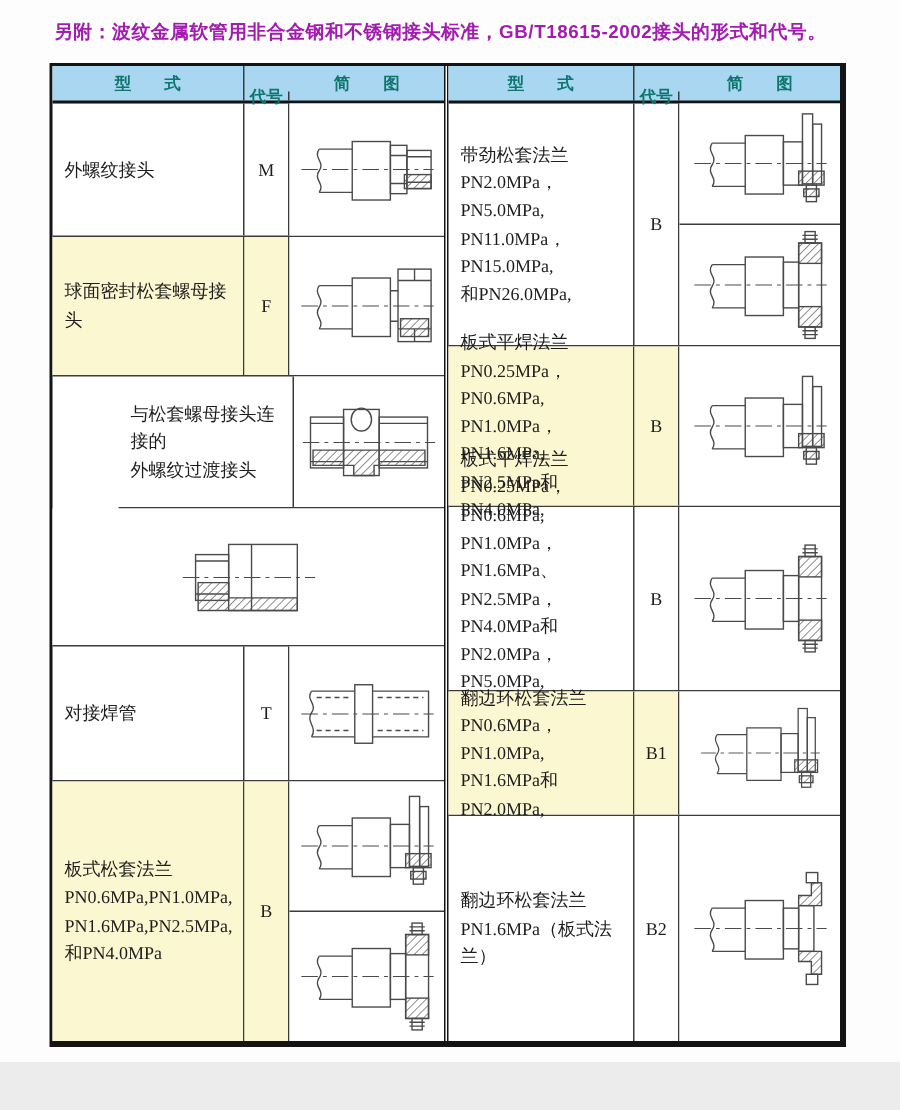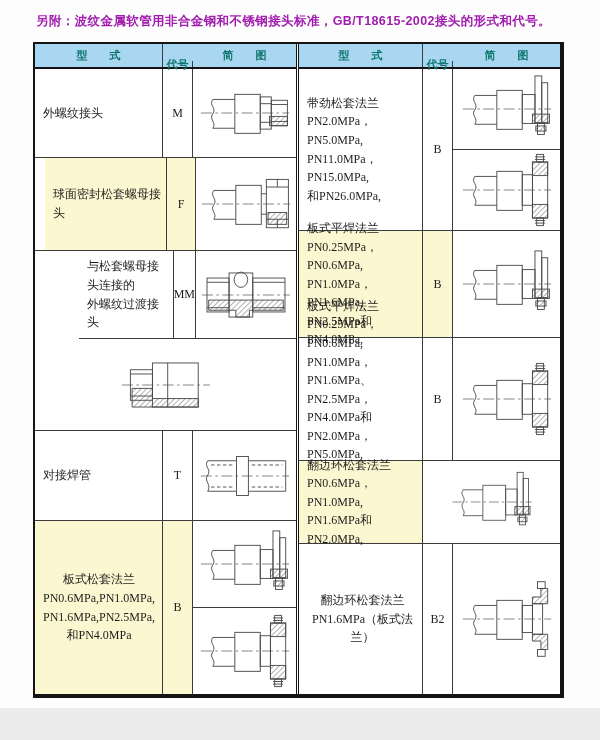--- a/index.html
+++ b/index.html
@@ -42,21 +42,21 @@
     display: flex; align-items: center; justify-content: center;
     font-size: 11px; color: #0f766e; font-weight: bold;
     border-right: 1px solid #3b3b3b;
     font-family: Liberation Serif, serif;
   }
   .hcell:last-child { border-right: none; }
   .hct { width: 128px; } .right .hct { width: 124px; }
   .hcc { width: 30px; margin-top: 17px; }  .hcd { flex: 1; }
 
   .row { display: flex; border-bottom: 1px solid #3b3b3b; flex: 0 0 auto; }
-  .row.last { border-bottom: none; flex: 1; text-align: center; }
+  .row.last { border-bottom: none; flex: 1; }
 
   .ct {
     width: 128px; border-right: 1px solid #3b3b3b;
     padding: 3px 4px 3px 8px;
     display: flex; align-items: center;
     font-size: 12px; line-height: 1.55; color: #1d1d1d;
     white-space: pre-line;
     font-family: "Liberation Serif", "DejaVu Serif", serif;
   }
   .right .ct { width: 124px; }
@@ -67,21 +67,21 @@
     font-family: "Liberation Serif", "DejaVu Serif", serif;
   }
   .cdg { flex: 1; display: flex; align-items: center; justify-content: center; background: #fff; }
   .cdg.split { flex-direction: column; align-items: stretch; }
   .sub { flex: 1; display: flex; align-items: center; justify-content: center; }
   .sub + .sub { border-top: 1px solid #3b3b3b; }
 
   .hl .ct, .hl .cc { background: var(--highlight-bg, #fbf7d0); }
 
   
-  .lr1 { height: 89px; } .lr2 { height: 93px; padding-left: 10px; } .lr3 { height: 88px; margin-left: 44px; }
+  .lr1 { height: 89px; } .lr2 { height: 93px; } .lr3 { height: 88px; margin-left: 44px; }
   .lr4 { height: 92px; } .lr5 { height: 90px; }
   .rr1 { height: 162px; } .rr2 { height: 107px; } .rr3 { height: 123px; }
   .rr4 { height: 83px; }
 
   svg.dgm { width: 100px; height: 78px; stroke: #4a4a4a; fill: none; stroke-width: 1.1; }
   svg.dgm.sm { height: 70px; }
   .defs-svg { position: absolute; width: 0; height: 0; }
 </style>
 </head>
 <body>
@@ -204,21 +204,20 @@
       <div class="cdg">
         <svg class="dgm" viewBox="0 0 112 92">
             <use href="#dgm-f"></use>
           </svg>
       </div>
     </div>
 
     <div class="row lr3">
       <div class="ct">与松套螺母接头连接的
 外螺纹过渡接头</div>
-      <div class="cc">MM</div>
       <div class="cdg">
         <svg class="dgm" viewBox="0 0 112 92">
             <use href="#dgm-mm"></use>
           </svg>
       </div>
     </div>
 
     <div class="row lr4 hl">
       <div class="cdg">
         <svg class="dgm" viewBox="0 0 112 92">
@@ -312,20 +311,21 @@
         <svg class="dgm" viewBox="0 0 112 92">
             <use href="#dgm-fb"></use>
           </svg>
       </div>
     </div>
 
     <div class="row rr4 hl">
       <div class="ct">翻边环松套法兰
 PN0.6MPa，PN1.0MPa,
 PN1.6MPa和PN2.0MPa,</div>
+      <div class="cc">B1</div>
       <div class="cdg">
         <svg class="dgm sm" viewBox="0 0 112 92">
             <use href="#dgm-fa"></use>
           </svg>
       </div>
     </div>
 
     <div class="row last">
       <div class="ct">翻边环松套法兰
 PN1.6MPa（板式法兰）</div>

